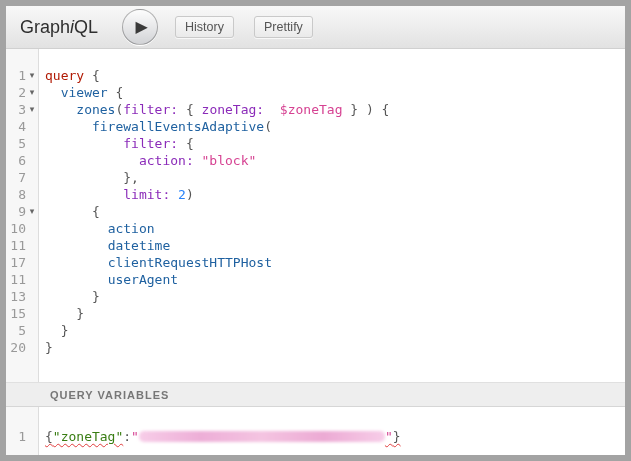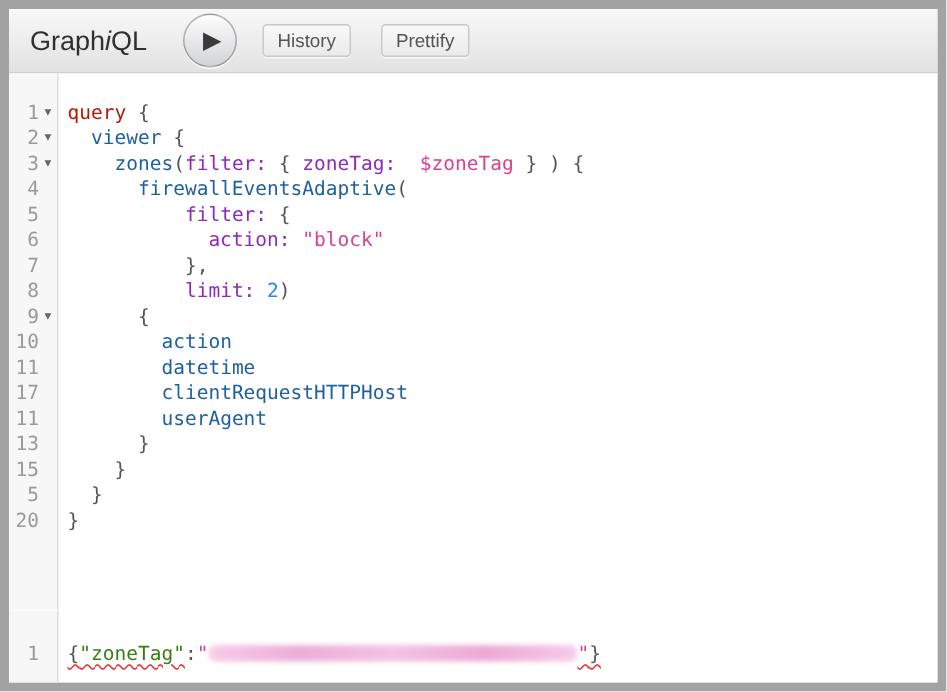--- a/index.html
+++ b/index.html
@@ -165,20 +165,23 @@
           </div>
           <div class="gutter-line">
             <span class="ln">20</span>
             <span class="fold"></span>
           </div>
         </div>
     </div>
     <div class="codecol"><div class="code-line"><span class="tok-kw">query</span><span class="tok-punc"> {</span></div><div class="code-line"><span class="tok-punc">  </span><span class="tok-prop">viewer</span><span class="tok-punc"> {</span></div><div class="code-line"><span class="tok-punc">    </span><span class="tok-prop">zones</span><span class="tok-punc">(</span><span class="tok-attr">filter:</span><span class="tok-punc"> { </span><span class="tok-attr">zoneTag:</span><span class="tok-punc">  </span><span class="tok-var">$zoneTag</span><span class="tok-punc"> } ) {</span></div><div class="code-line"><span class="tok-punc">      </span><span class="tok-prop">firewallEventsAdaptive</span><span class="tok-punc">(</span></div><div class="code-line"><span class="tok-punc">          </span><span class="tok-attr">filter:</span><span class="tok-punc"> {</span></div><div class="code-line"><span class="tok-punc">            </span><span class="tok-attr">action:</span><span class="tok-punc"> </span><span class="tok-str">"block"</span></div><div class="code-line"><span class="tok-punc">          },</span></div><div class="code-line"><span class="tok-punc">          </span><span class="tok-attr">limit:</span><span class="tok-punc"> </span><span class="tok-num">2</span><span class="tok-punc">)</span></div><div class="code-line"><span class="tok-punc">      {</span></div><div class="code-line"><span class="tok-punc">        </span><span class="tok-prop">action</span></div><div class="code-line"><span class="tok-punc">        </span><span class="tok-prop">datetime</span></div><div class="code-line"><span class="tok-punc">        </span><span class="tok-prop">clientRequestHTTPHost</span></div><div class="code-line"><span class="tok-punc">        </span><span class="tok-prop">userAgent</span></div><div class="code-line"><span class="tok-punc">      }</span></div><div class="code-line"><span class="tok-punc">    }</span></div><div class="code-line"><span class="tok-punc">  }</span></div><div class="code-line"><span class="tok-punc">}</span></div></div>
   </div>
 
+  <div class="var-header">
+    <span class="var-title">QUERY VARIABLES</span>
+  </div>
 
   <div class="editor var-editor">
     <div class="gutter">
       <div class="gutter-pad">
           <div class="gutter-line">
             <span class="ln">1</span>
             <span class="fold"></span>
           </div>
         </div>
     </div>

